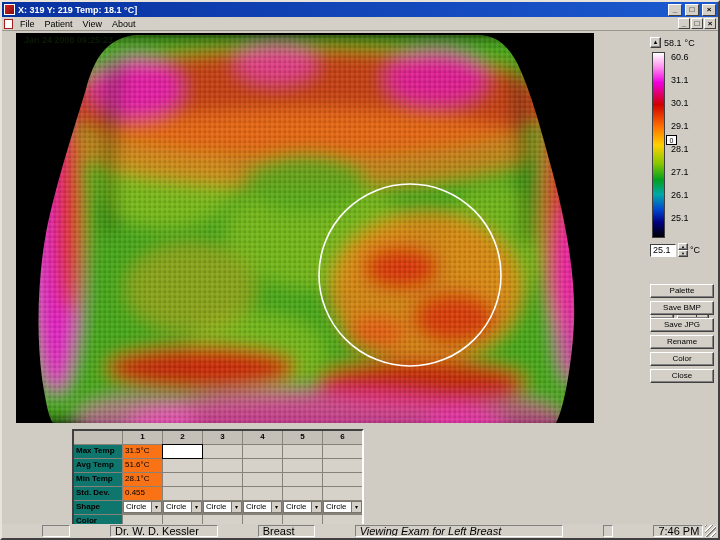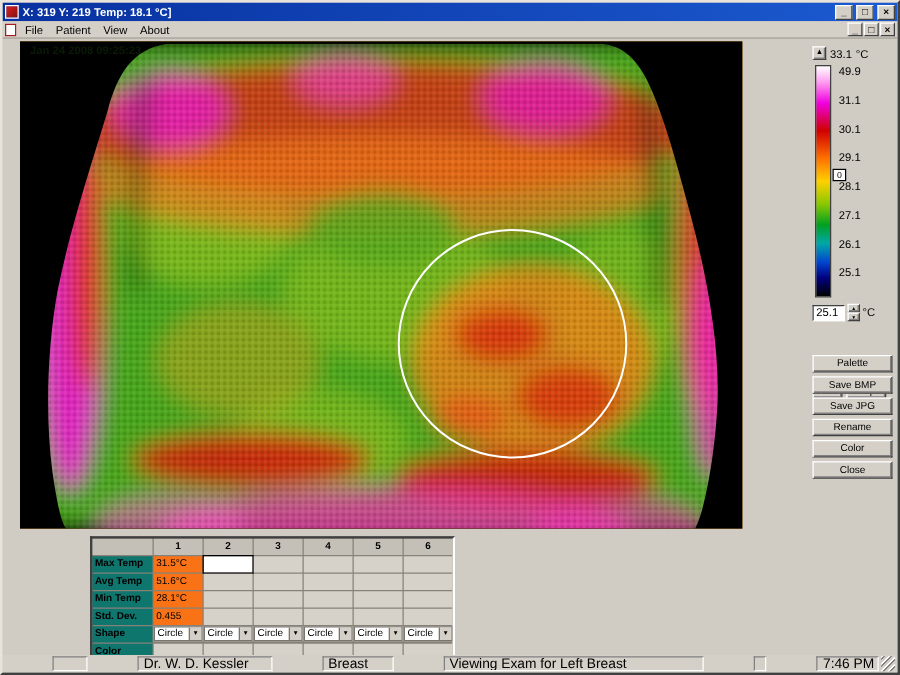--- a/index.html
+++ b/index.html
@@ -19,21 +19,21 @@
           text-align:center;color:#000;font-weight:bold;flex:0 0 auto;}
   
   .menubar{position:absolute;top:15px;left:0;right:0;height:14px;background:#d4d0c8;
            border-bottom:1px solid #9a968e;display:flex;align-items:center;padding:0 2px;}
   .doc-icon{width:9px;height:10px;background:#fff;border:1px solid #a02020;margin-right:4px;}
   .menu-item{padding:1px 7px 1px 3px;}
   .mdi{margin-left:auto;display:flex;gap:1px;}
   .mdi .winbtn{width:12px;height:11px;}
   
   .client{position:absolute;top:29px;left:0;right:0;bottom:14px;background:#d0ccc4;}
-  .image-area{position:absolute;left:14px;top:2px;width:578px;height:390px;background:#a16207;}
+  .image-area{position:absolute;left:14px;top:2px;width:578px;height:390px;background:#8b5cf6;}
   .image-area svg{display:block;}
   .timestamp{position:absolute;left:8px;top:2px;font-size:9px;font-weight:bold;color:#0a1a05;}
   
   .sidebar{position:absolute;top:6px;right:2px;width:66px;height:470px;}
   .btn3d{background:#d4d0c8;border:1px solid;border-color:#fff #404040 #404040 #fff;
          box-shadow:inset -1px -1px 0 #808080;}
   .scale-max{position:absolute;top:0;left:0;display:flex;gap:3px;align-items:center;}
   .spin-btn{width:11px;height:11px;font-size:6px;line-height:9px;text-align:center;}
   .palette-bar{position:absolute;left:2px;top:15px;width:13px;height:186px;
       border:1px solid #404040;
@@ -66,21 +66,21 @@
   .cell-sel{background:#ffffff;outline:1px solid #000;}
   .dropdown{display:flex;background:#fff;border:1px solid #7a766e;height:12px;
             font-size:8px;line-height:10px;align-items:center;padding-left:2px;}
   .dd-arrow{margin-left:auto;width:10px;align-self:stretch;background:#d4d0c8;
             border-left:1px solid #7a766e;text-align:center;font-size:6px;line-height:10px;}
   
   .statusbar{position:absolute;left:0;right:0;bottom:0;height:14px;background:#d4d0c8;
              display:flex;gap:2px;padding:1px 2px;}
   .panel{border:1px solid;border-color:#808080 #fff #fff #808080;padding:0 4px;
          font-size:11px;line-height:10px;white-space:nowrap;overflow:hidden;margin-left:38px;}
-  .p0{width:30px;}.p1{width:118px;}.p2{width:62px;}.p3{width:230px;}.p4{flex:1;}.p5{width:54px;}
+  .p0{width:30px;}.p1{width:118px;}.p2{width:62px;}.p3{width:230px;font-style:italic;}.p4{flex:1;}.p5{width:54px;}
   .grip{width:12px;background:repeating-linear-gradient(135deg,#fff 0 1px,#808080 1px 2px,transparent 2px 4px);}
 </style>
 </head>
 <body>
 
 <div class="win">
 
   <div class="titlebar">
     <div class="app-icon"></div>
     <div class="title-text">
@@ -156,25 +156,25 @@
           <rect x="0" y="0" width="578" height="390" fill="url(#mosaic)"></rect>
         </g>
         <circle cx="394" cy="242" r="91" fill="none" stroke="#ffffff" stroke-width="1.6"></circle>
       </svg>
       <div class="timestamp">Jan 24 2008 09:25:23</div>
     </div>
 
     <div class="sidebar">
       <div class="scale-max">
         <div class="spin-btn btn3d">▲</div>
-        <span>33.1</span>
+        <span>58.1</span>
         <span class="unit">°C</span>
       </div>
       <div class="palette-bar"></div>
-      <div class="scale-label" style="top:15px">49.9</div>
+      <div class="scale-label" style="top:15px">60.6</div>
       <div class="scale-label" style="top:38px">31.1</div>
       <div class="scale-label" style="top:61px">30.1</div>
       <div class="scale-label" style="top:84px">29.1</div>
       <div class="scale-label" style="top:107px">28.1</div>
       <div class="scale-label" style="top:130px">27.1</div>
       <div class="scale-label" style="top:153px">26.1</div>
       <div class="scale-label" style="top:176px">25.1</div>
       <div class="scale-marker">0</div>
 
       <div class="scale-current">

